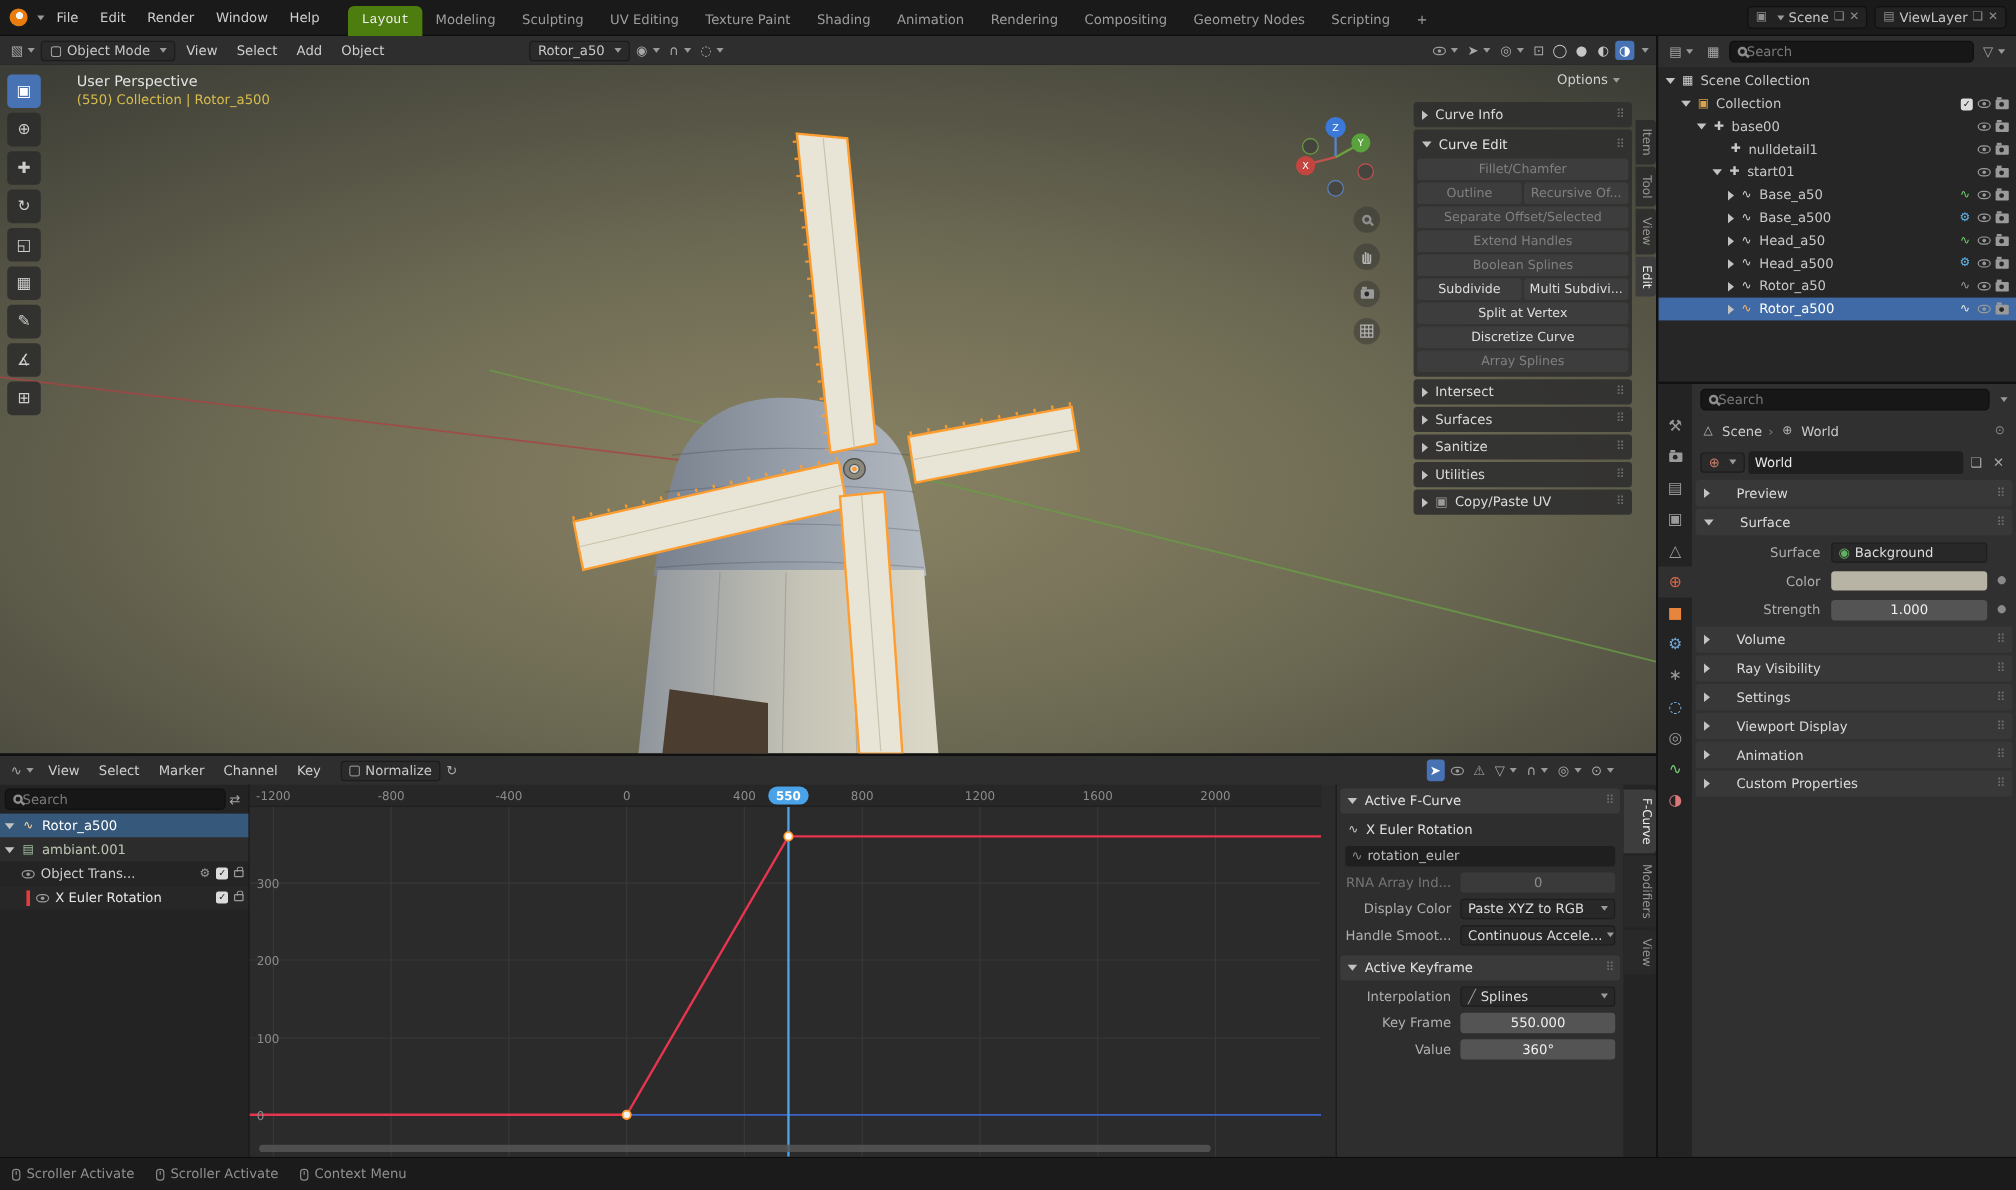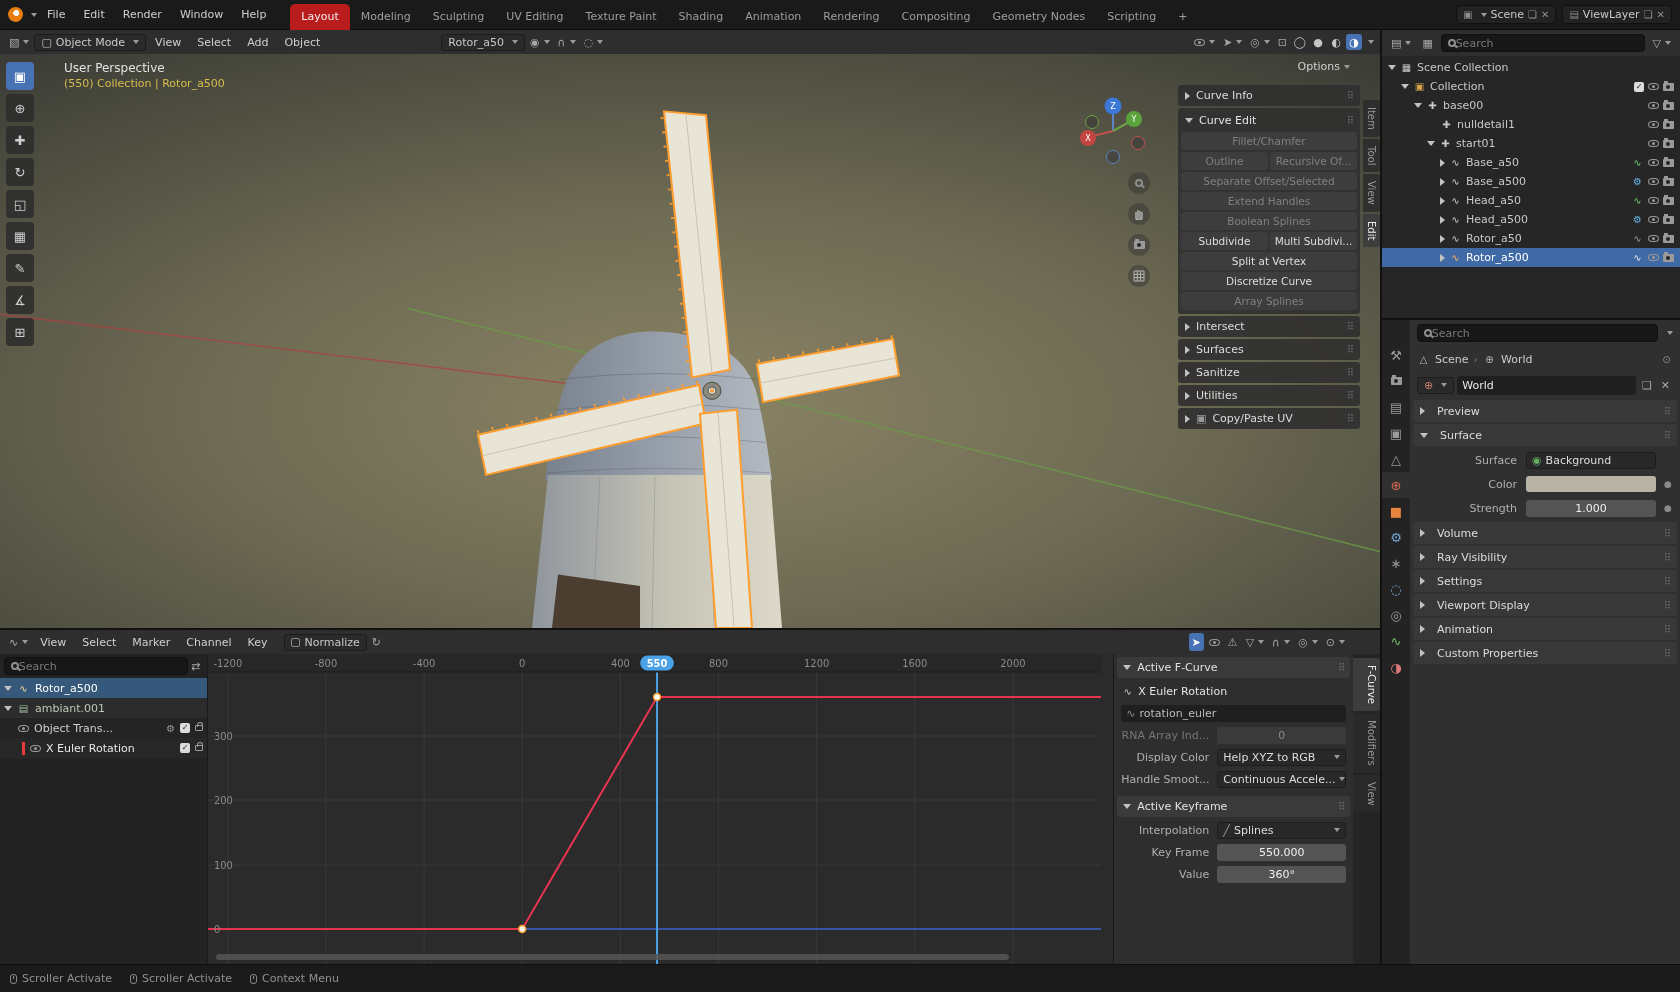--- a/index.html
+++ b/index.html
@@ -46,21 +46,21 @@
          border-radius:0 3px 3px 0; padding:7px 3px; margin-bottom:2px; }
   .vtab.active { background:#3d3d3d; color:#eeeeee; }
 
   
   #topbar { height:30px; background:#1a1a1a; display:flex; align-items:center; padding:0 8px; gap:2px; border-bottom:1px solid #0e0e0e; }
   .blogo { width:15px; height:15px; border-radius:50%;
     background:radial-gradient(circle at 55% 40%, #f5f5f5 0 23%, #e87d0d 26% 72%, #265787 75% 100%); margin-right:2px; }
   .menu { padding:3px 8px; border-radius:3px; color:#cfcfcf; }
   .wstabs { display:flex; margin-left:14px; height:30px; align-items:flex-end; }
   .wstab { padding:6px 11px 7px; color:#9e9e9e; border-radius:5px 5px 0 0; }
-  .wstab.active { background:#b91c1c; color:#efefef; }
+  .wstab.active { background:#4d7c0f; color:#efefef;font-family:Liberation Mono, monospace; }
   .topright { margin-left:auto; display:flex; align-items:center; gap:6px; }
   .scener { display:flex; align-items:center; gap:4px; background:#222222; border:1px solid #101010;
     border-radius:4px; padding:2px 6px; }
   .xsml { color:#8e8e8e; font-size:10px; }
 
   
   #main { display:flex; height:934px; }
   #leftcol { width:1380px; display:flex; flex-direction:column; }
   #rightcol { width:300px; display:flex; flex-direction:column; border-left:2px solid #111; }
 
@@ -129,21 +129,21 @@
   .oico { font-size:10px; width:13px; text-align:center; flex:none; }
 
   
   #props { flex:1; display:flex; background:#303030; }
   #ptabs { width:28px; background:#232323; display:flex; flex-direction:column; align-items:stretch; padding-top:22px; }
   .ptab { height:26px; display:flex; align-items:center; justify-content:center; font-size:13px; color:#9a9a9a; }
   .ptab.active { background:#303030; }
   #pbody { flex:1; overflow:hidden; }
   .prow-h { height:26px; display:flex; align-items:center; gap:5px; padding:0 7px; }
   .phead { display:flex; align-items:center; height:22px; background:#383838; border-radius:3px;
-           margin:2px 3px; padding:0 7px; gap:12px; color:#dcdcdc; }
+           margin:2px 3px; padding:0 7px; gap:22px; color:#dcdcdc; }
   .prow { display:flex; align-items:center; height:24px; padding:0 4px 0 10px; gap:4px; }
   .plabel { width:102px; text-align:right; color:#b0b0b0; flex:none; padding-right:5px; }
   .deco { width:16px; text-align:center; color:#8a8a8a; font-size:9px; flex:none; }
   .swatch { flex:1; height:16px; border-radius:3px; background:#b7b4a6; }
   .crumb { display:flex; align-items:center; gap:5px; color:#cccccc; }
 
   
   #statusbar { height:28px; background:#1b1b1b; border-top:1px solid #0d0d0d; display:flex;
                align-items:center; padding:0 10px; gap:18px; color:#909090; }
   .stat-item { display:flex; align-items:center; }
@@ -559,21 +559,21 @@
             </div>
         <div class="srow">
           <span class="slabel dim">RNA Array Ind...</span>
           <div class="swidget" style="background:#3a3a3a;color:#8d8d8d">
                 <span>0</span>
               </div>
         </div>
         <div class="srow">
           <span class="slabel">Display Color</span>
           <div class="sdrop">
-                <span>Help XYZ to RGB</span>
+                <span>Paste XYZ to RGB</span>
                 <span class="car"></span>
               </div>
         </div>
         <div class="srow">
           <span class="slabel">Handle Smoot...</span>
           <div class="sdrop">
                 <span>Continuous Accele...</span>
                 <span class="car"></span>
               </div>
         </div>

